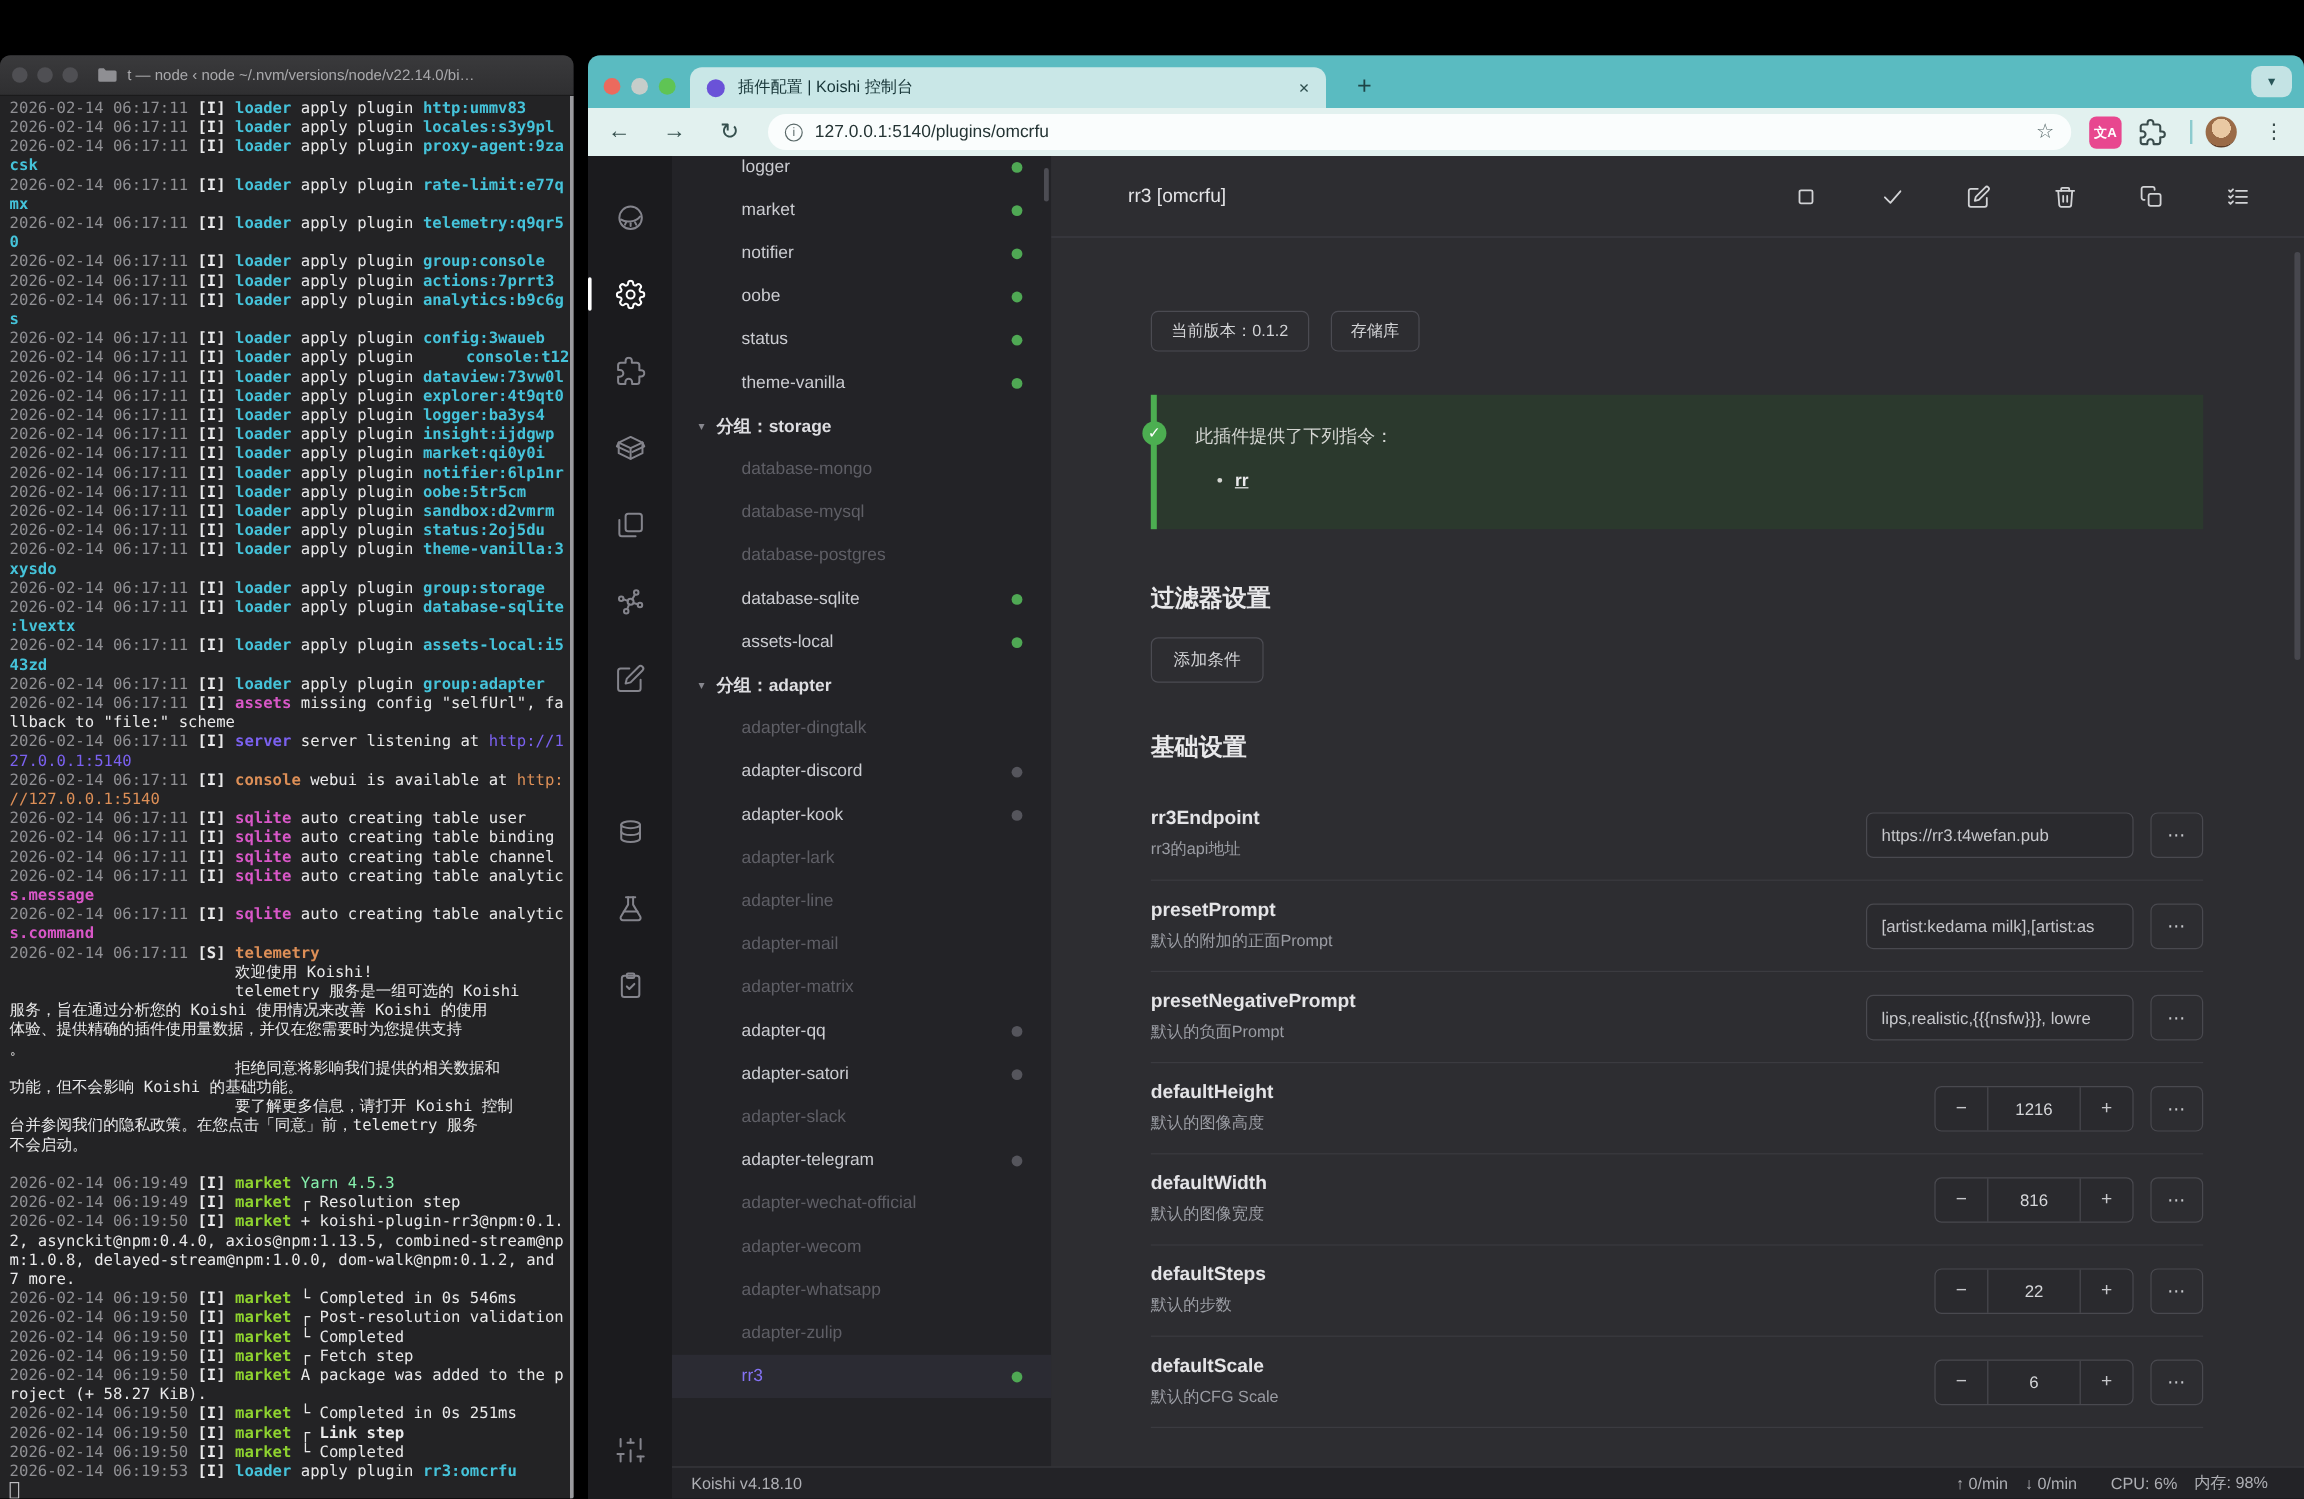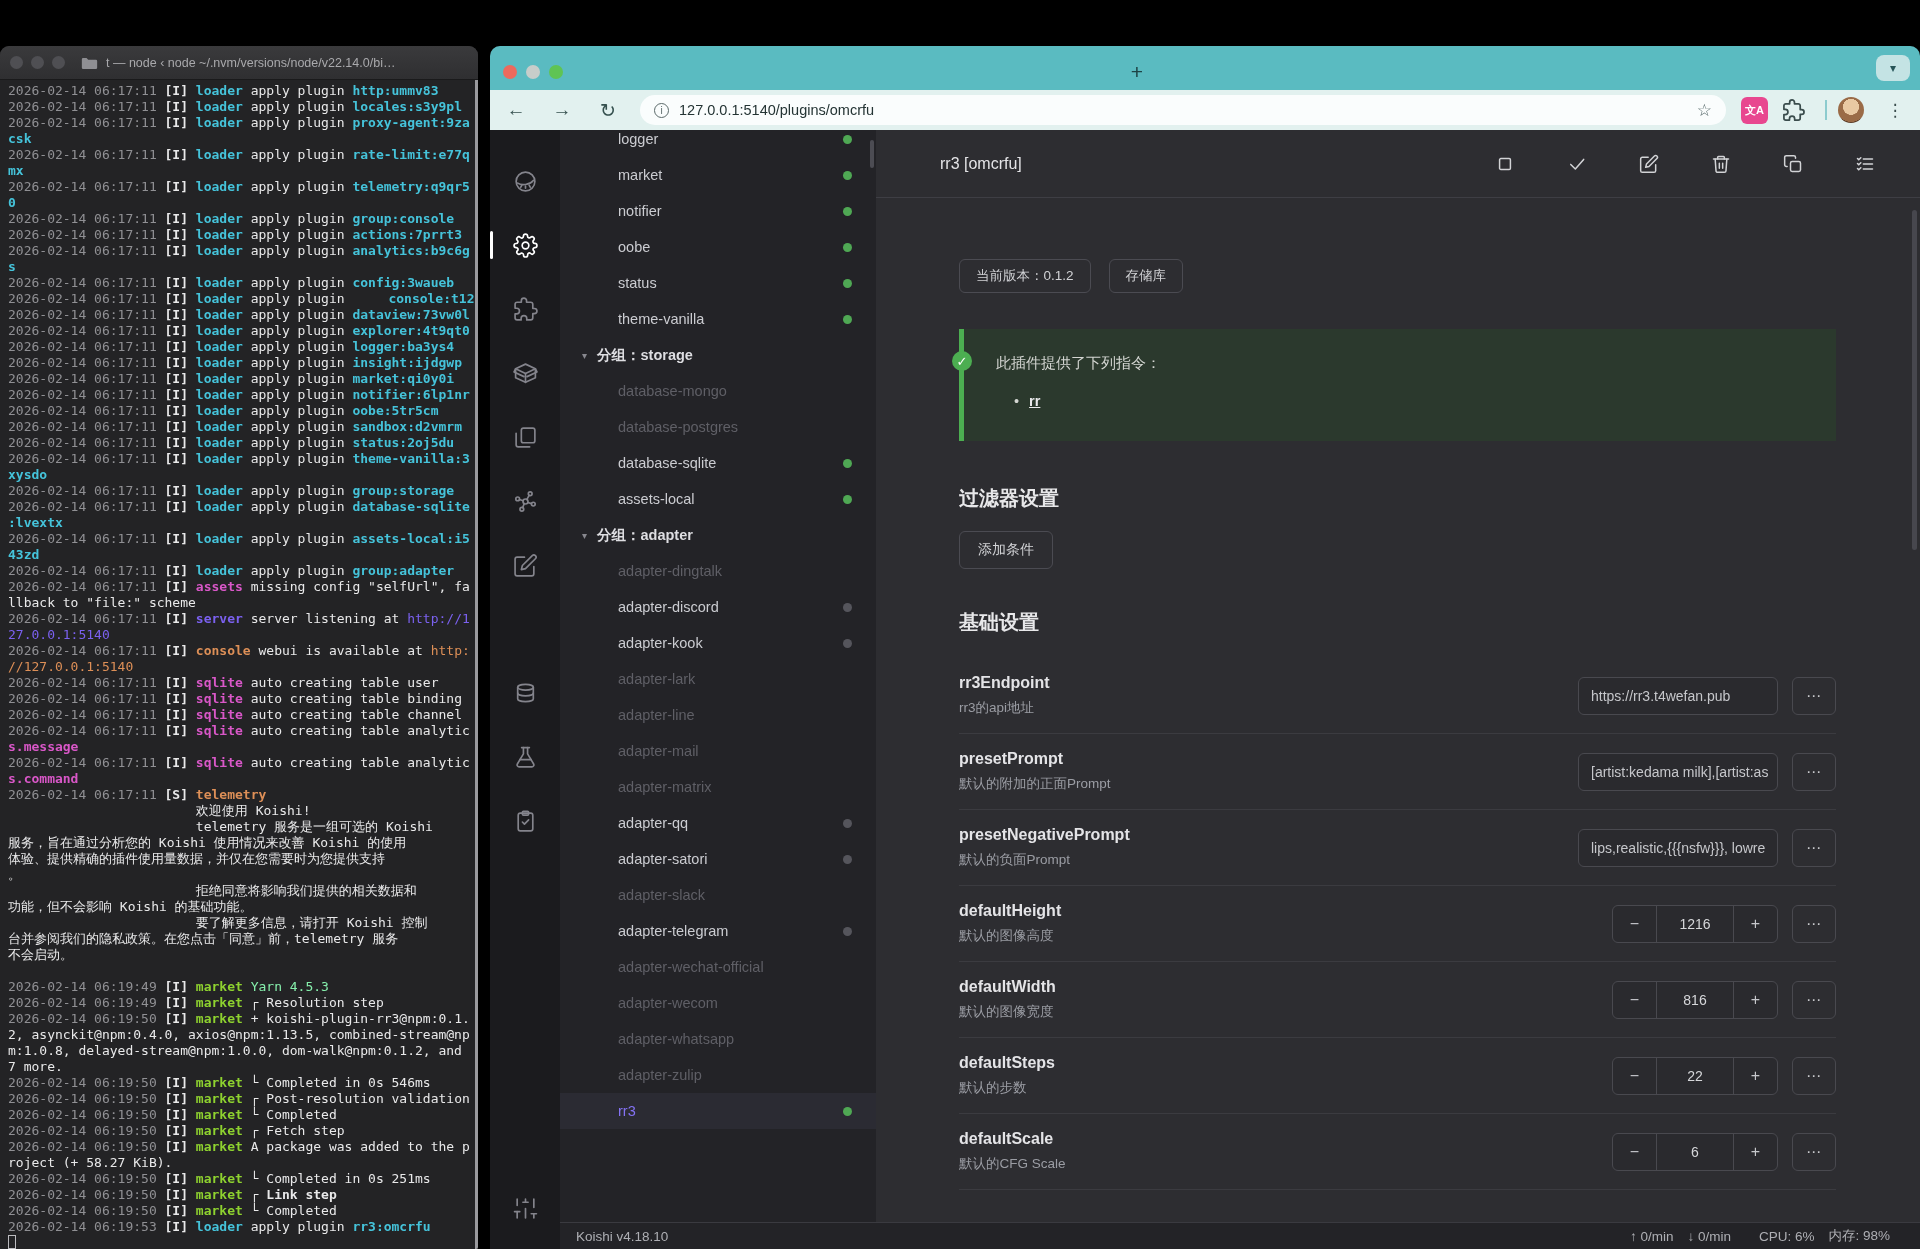--- a/index.html
+++ b/index.html
@@ -104,21 +104,21 @@
   .h2 { margin-top:44px; font-size:20px; font-weight:700; color:#e8e8ea; }
   .h2.second { margin-top:40px; }
   .btn-add { margin-top:19px; height:38px; padding:0 18px; border:1px solid #4b4b52; border-radius:6px;
              background:none; color:#d2d3d6; font-size:14px; display:inline-flex; align-items:center; }
   .rows { margin-top:22px; }
   .row { height:76px; display:flex; align-items:center; justify-content:space-between;
          border-bottom:1px solid #3b3b40; }
   .row-name { font-size:16px; font-weight:600; color:#e4e4e7; }
   .row-desc { margin-top:7px; font-size:13.5px; color:#9b9da4; }
   .row-ctrl { display:flex; align-items:center; gap:14px; }
-  .inp { width:200px; height:38px; border:1px solid #49494f; border-radius:6px; background:#2a2a2e;
+  .inp { width:223px; height:38px; border:1px solid #49494f; border-radius:6px; background:#2a2a2e;
          display:flex; align-items:center; padding:0 12px; font-size:14px; color:#c6c7cb;
          white-space:nowrap; overflow:hidden; }
   .stepper { width:166px; height:38px; border:1px solid #49494f; border-radius:6px; display:flex;
              align-items:stretch; background:#2a2a2e; }
   .step-btn { width:44px; display:flex; align-items:center; justify-content:center; color:#c6c7cb; font-size:16px; }
   .step-btn.minus { border-right:1px solid #49494f; }
   .step-btn.plus  { border-left:1px solid #49494f; }
   .step-val { flex:1; display:flex; align-items:center; justify-content:center; font-size:14px; color:#d6d7da; }
   .more { width:44px; height:38px; border:1px solid #49494f; border-radius:6px; display:flex;
           align-items:center; justify-content:center; color:#c6c7cb; font-size:15px; letter-spacing:1px; }
@@ -224,20 +224,25 @@
     <div class="t-scroll"></div>
   </section>
 
   <section class="browser">
     <div class="b-tabstrip">
       <div class="tlights">
         <span class="tlb r"></span>
         <span class="tlb y"></span>
         <span class="tlb g"></span>
       </div>
+      <div class="b-tab">
+        <span class="fav"></span>
+        <span class="tab-title">插件配置 | Koishi 控制台</span>
+        <span class="tab-close">×</span>
+      </div>
       <div class="newtab">+</div>
       <div class="win-chevron">▾</div>
     </div>
     <div class="b-toolbar">
       <span class="nav-ic" style="left:8px">←</span>
       <span class="nav-ic" style="left:54px">→</span>
       <span class="nav-ic" style="left:100px">↻</span>
       <div class="pill">
         <span class="info-ic">i</span>
         <span class="url">127.0.0.1:5140/plugins/omcrfu</span>
@@ -365,20 +370,23 @@
             <div class="s-item">
               <span>theme-vanilla</span>
               <span class="s-dot" style="background: rgb(79, 168, 84);"></span>
             </div>
             <div class="s-group">
               <span class="s-arrow">▾</span>
               <span>分组：storage</span>
             </div>
             <div class="s-item dim">
               <span>database-mongo</span>
+            </div>
+            <div class="s-item dim">
+              <span>database-mysql</span>
             </div>
             <div class="s-item dim">
               <span>database-postgres</span>
             </div>
             <div class="s-item">
               <span>database-sqlite</span>
               <span class="s-dot" style="background: rgb(79, 168, 84);"></span>
             </div>
             <div class="s-item">
               <span>assets-local</span>

